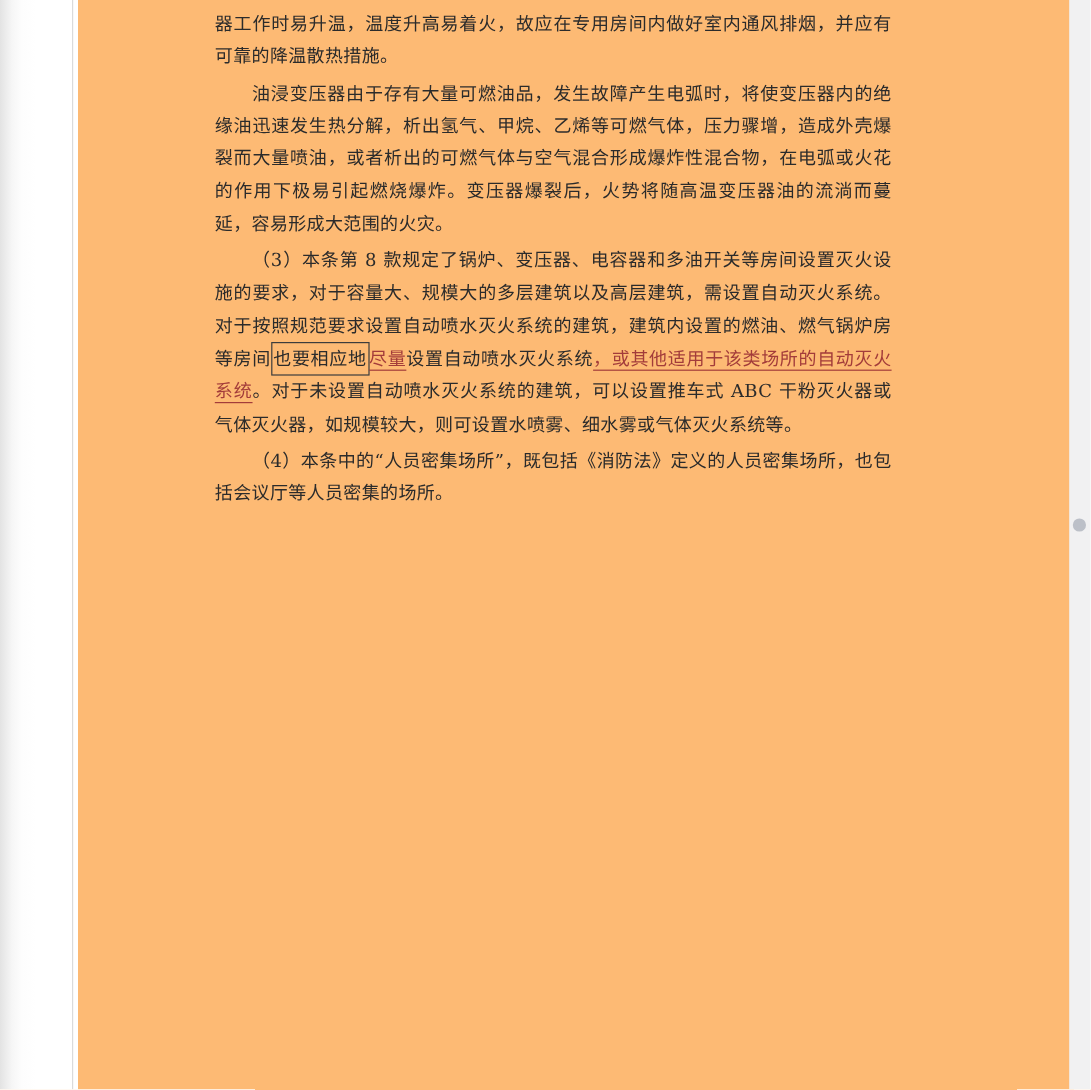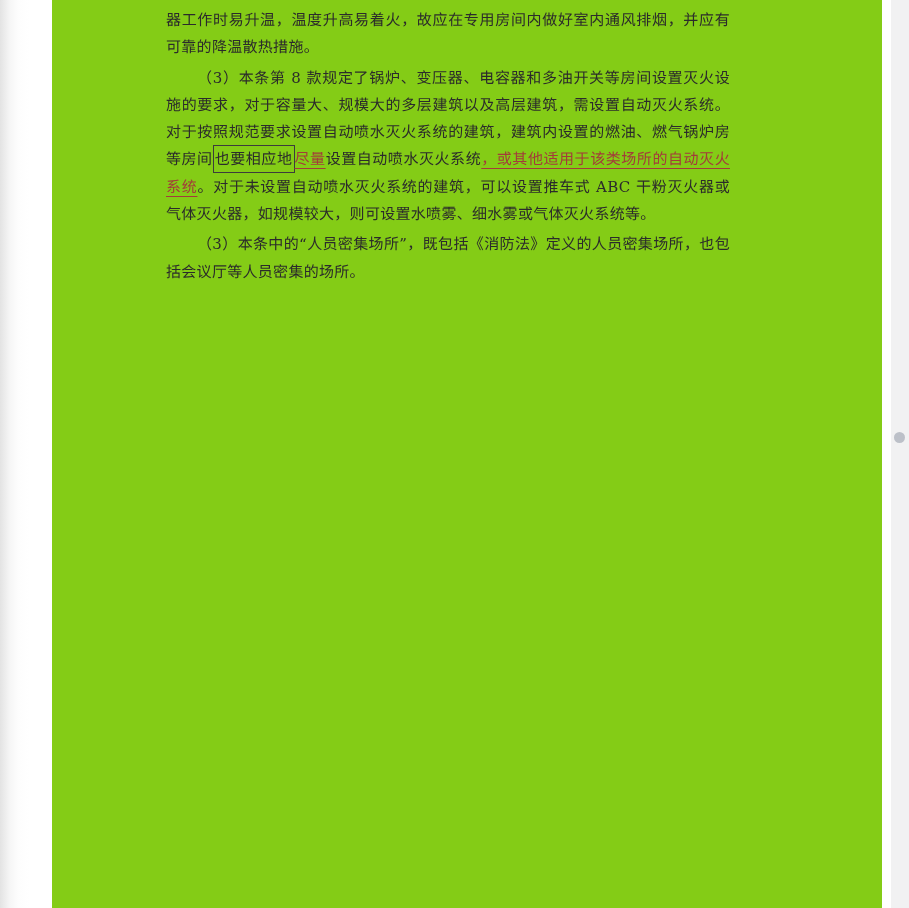--- a/index.html
+++ b/index.html
@@ -20,23 +20,23 @@
     position: absolute;
     left: 0; top: 0;
     width: 61px; height: 100%;
     background: linear-gradient(to right, #e3e3e3 0px, #f6f6f6 10px, #fdfdfd 18px, #ffffff 30px);
     border-right: 1px solid #dadada;
     box-sizing: border-box;
   }
   
   .page {
     position: absolute;
-    left: 52px; top: 0;
+    left: 65px; top: 0;
     width: 830px; height: 100%;
-    background: #84cc16;
+    background: #fdba74;
   }
   .text-col {
     position: absolute;
     left: 114px; top: 7px;
     width: 564px;
   }
   p.para {
     margin: 0;
     font-size: 15px;
     letter-spacing: 0.3px;
@@ -83,22 +83,23 @@
 </style>
 </head>
 <body>
 
 <div class="screen">
   <div class="left-margin"></div>
 
   <div class="page">
     <div class="text-col" id="paragraphs">
         <p class="para"><span class="seg-normal">器工作时易升温，温度升高易着火，故应在专用房间内做好室内通风排烟，并应有可靠的降温散热措施。</span></p>
+        <p class="para indent"><span class="seg-normal">油浸变压器由于存有大量可燃油品，发生故障产生电弧时，将使变压器内的绝缘油迅速发生热分解，析出氢气、甲烷、乙烯等可燃气体，压力骤增，造成外壳爆裂而大量喷油，或者析出的可燃气体与空气混合形成爆炸性混合物，在电弧或火花的作用下极易引起燃烧爆炸。变压器爆裂后，火势将随高温变压器油的流淌而蔓延，容易形成大范围的火灾。</span></p>
         <p class="para indent"><span class="seg-normal">（3）本条第 8 款规定了锅炉、变压器、电容器和多油开关等房间设置灭火设施的要求，对于容量大、规模大的多层建筑以及高层建筑，需设置自动灭火系统。对于按照规范要求设置自动喷水灭火系统的建筑，建筑内设置的燃油、燃气锅炉房等房间</span><span class="seg-boxed">也要相应地</span><span class="seg-red-underline">尽量</span><span class="seg-normal">设置自动喷水灭火系统</span><span class="seg-red-underline">，或其他适用于该类场所的自动灭火系统</span><span class="seg-normal">。对于未设置自动喷水灭火系统的建筑，可以设置推车式 ABC 干粉灭火器或气体灭火器，如规模较大，则可设置水喷雾、细水雾或气体灭火系统等。</span></p>
-        <p class="para indent"><span class="seg-normal">（3）本条中的“人员密集场所”，既包括《消防法》定义的人员密集场所，也包括会议厅等人员密集的场所。</span></p>
+        <p class="para indent"><span class="seg-normal">（4）本条中的“人员密集场所”，既包括《消防法》定义的人员密集场所，也包括会议厅等人员密集的场所。</span></p>
         <p class="para heading"></p>
       </div>
   </div>
 
   <div class="scroll-strip">
     <div class="scroll-thumb"></div>
   </div>
 </div>
 
 </body></html>

